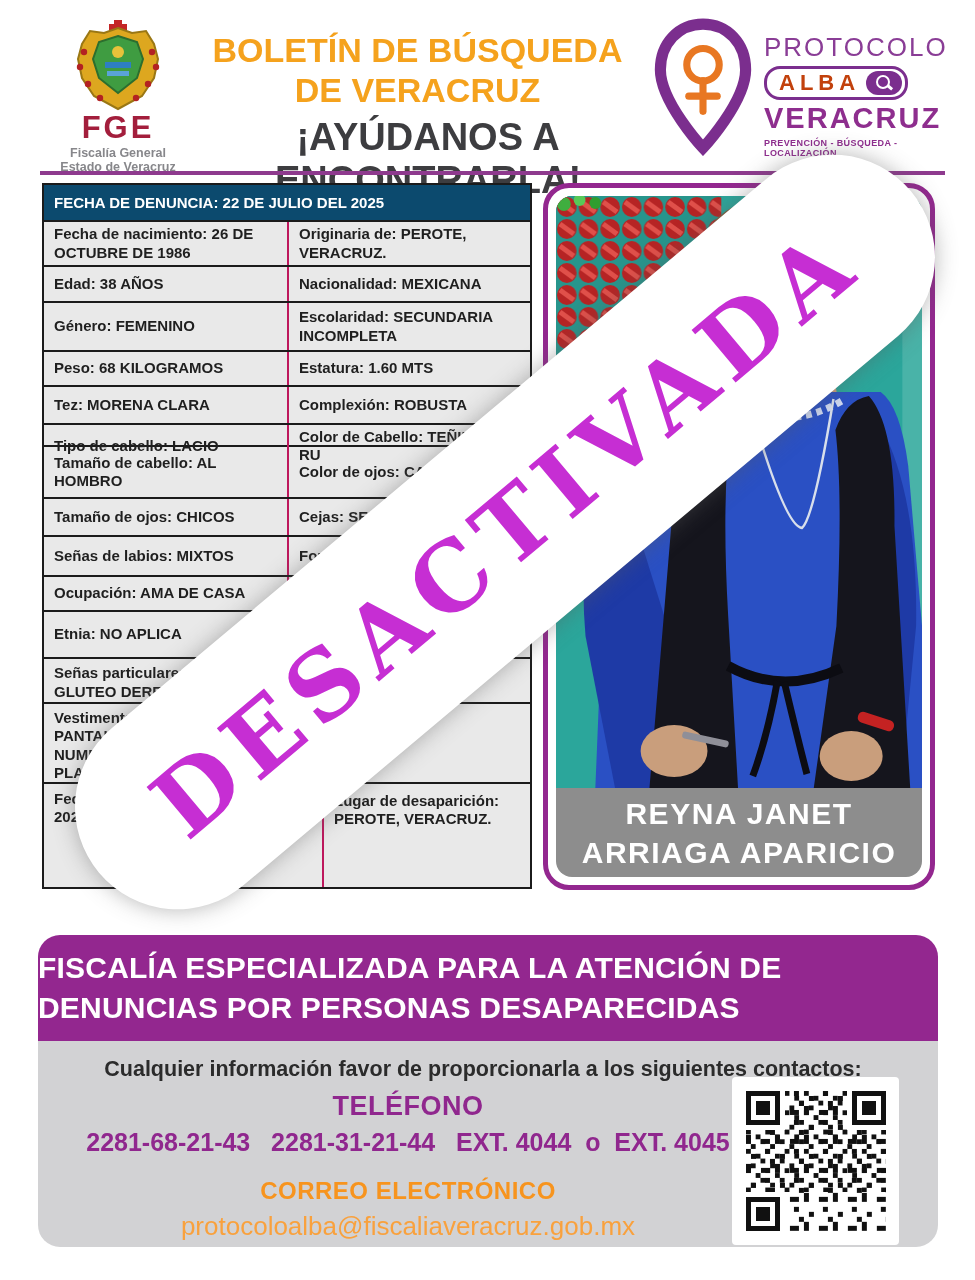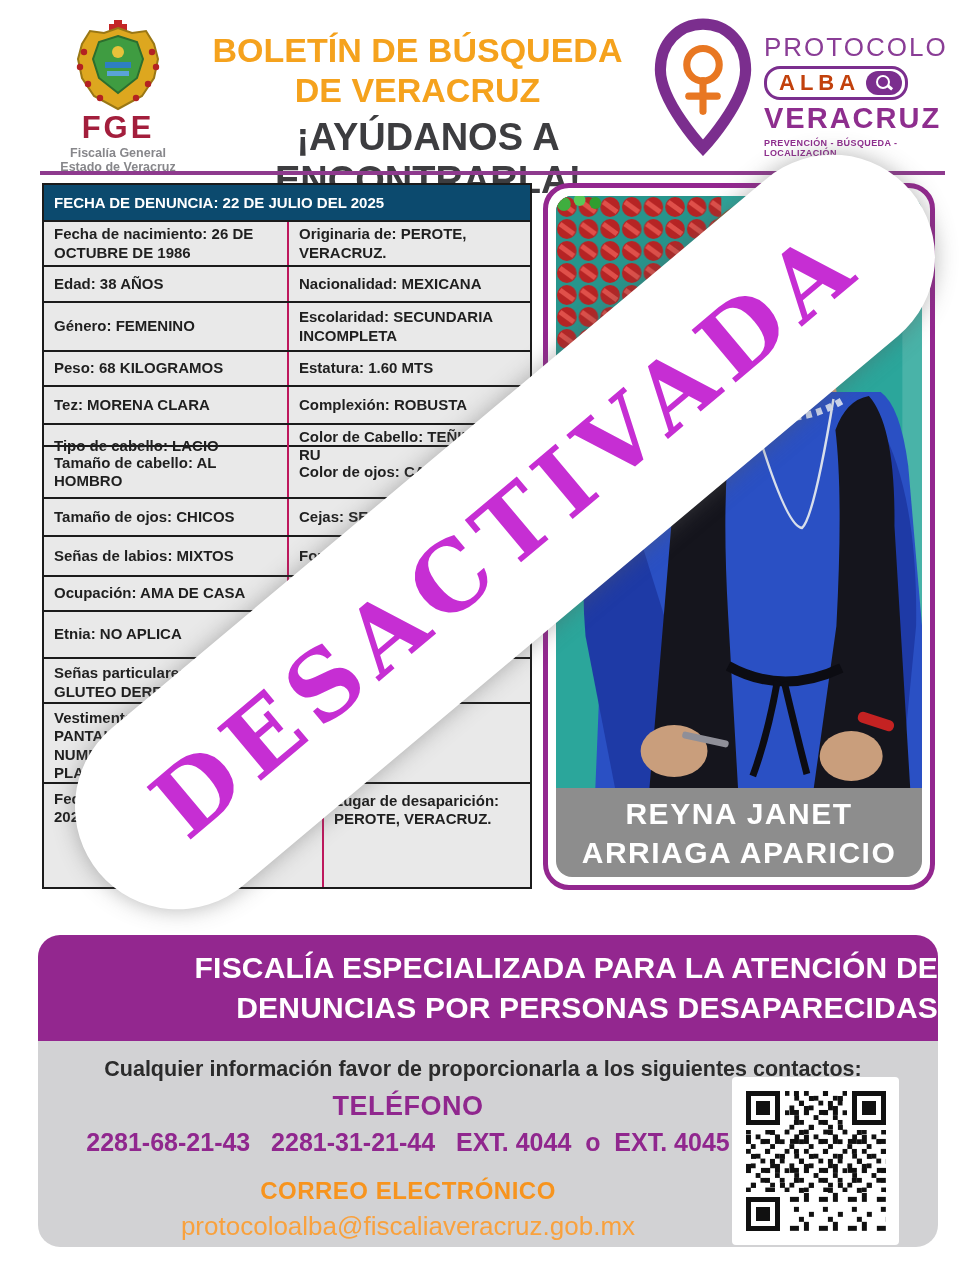--- a/index.html
+++ b/index.html
@@ -65,21 +65,21 @@
   
   #stamp{position:absolute;left:505px;top:532px;width:1060px;height:205px;border-radius:103px;
         background:#ffffff;transform:translate(-50%,-50%) rotate(-40deg);z-index:40;
         display:flex;align-items:center;justify-content:center;
         box-shadow:0 0 22px rgba(90,90,90,.45);}
   #stamp-text{font-family:"DejaVu Serif",serif;font-weight:bold;font-size:94px;color:#c62ed3;
         letter-spacing:10px;}
 
   
   #footer-banner{position:absolute;left:38px;top:935px;width:900px;height:106px;background:#93278f;
-        border-radius:22px 22px 0 0;color:#ffffff;font-weight:bold;font-size:30px;text-align:right;
+        border-radius:22px 22px 0 0;color:#ffffff;font-weight:bold;font-size:30px;text-align:left;
         line-height:1.32;box-sizing:border-box;padding-top:13px;letter-spacing:.2px;}
   #footer-gray{position:absolute;left:38px;top:1041px;width:900px;height:206px;background:#d2d2d4;
         border-radius:0 0 22px 22px;}
   #contact-heading{position:absolute;left:20px;top:16px;width:850px;text-align:center;
         font-size:21.5px;font-weight:bold;color:#2b2b2b;}
   #contact-col{position:absolute;left:20px;top:50px;width:700px;text-align:center;}
   #phone-label{font-size:27px;font-weight:bold;color:#90278e;letter-spacing:.5px;}
   #phone-line{font-size:25px;font-weight:bold;color:#90278e;margin-top:6px;white-space:pre;}
   #email-label{font-size:24px;font-weight:bold;color:#f7941e;margin-top:20px;letter-spacing:.5px;}
   #email-value{font-size:26px;color:#f9a13d;margin-top:6px;}

